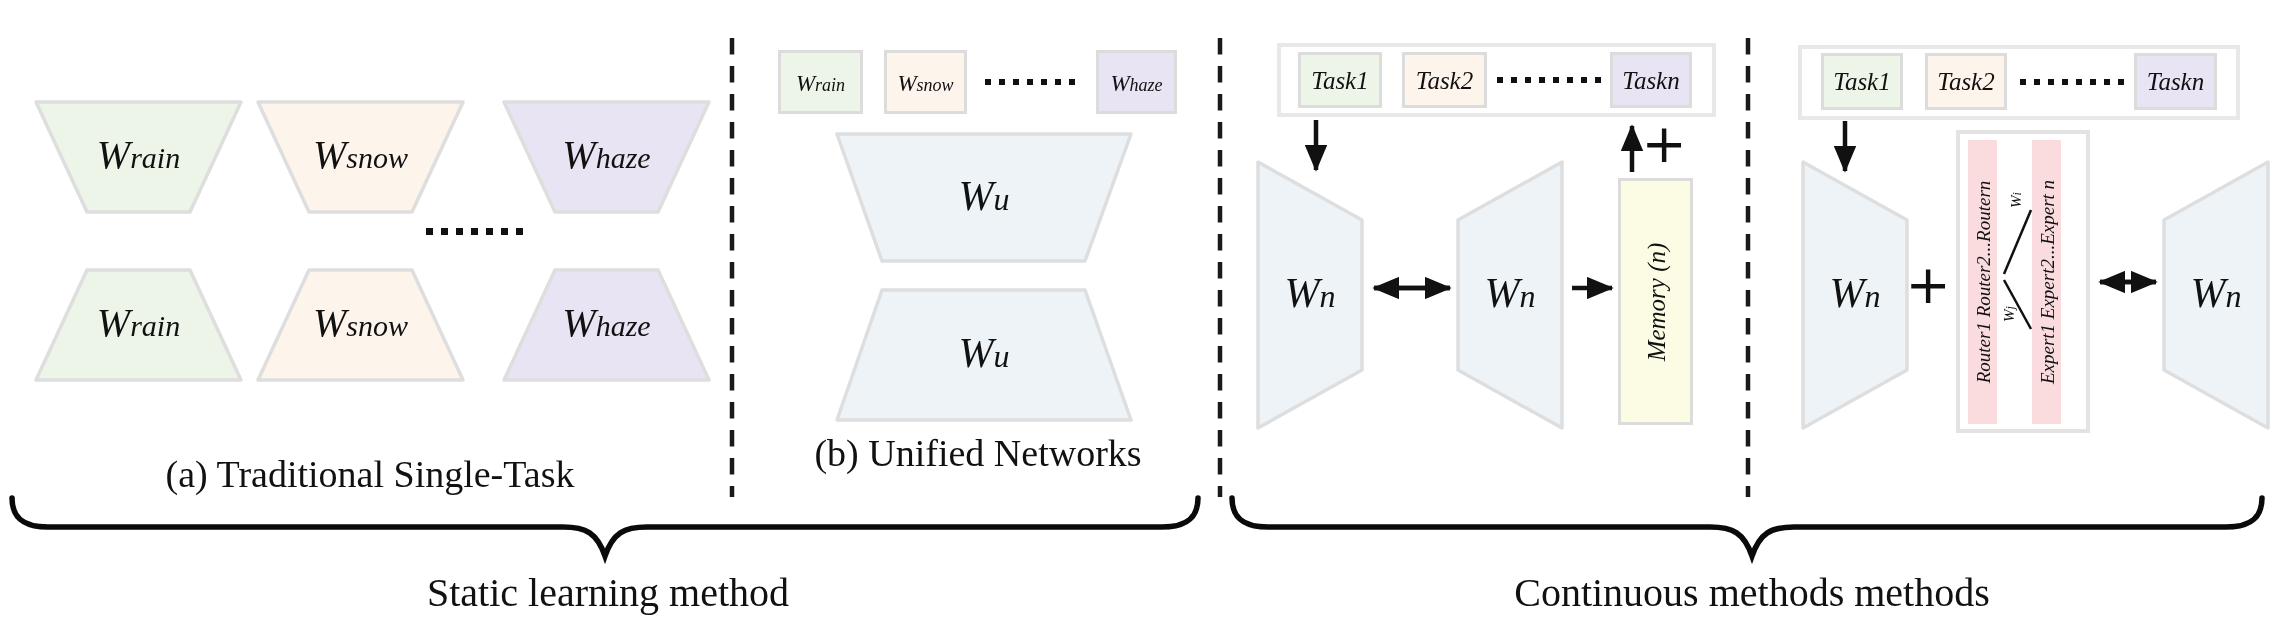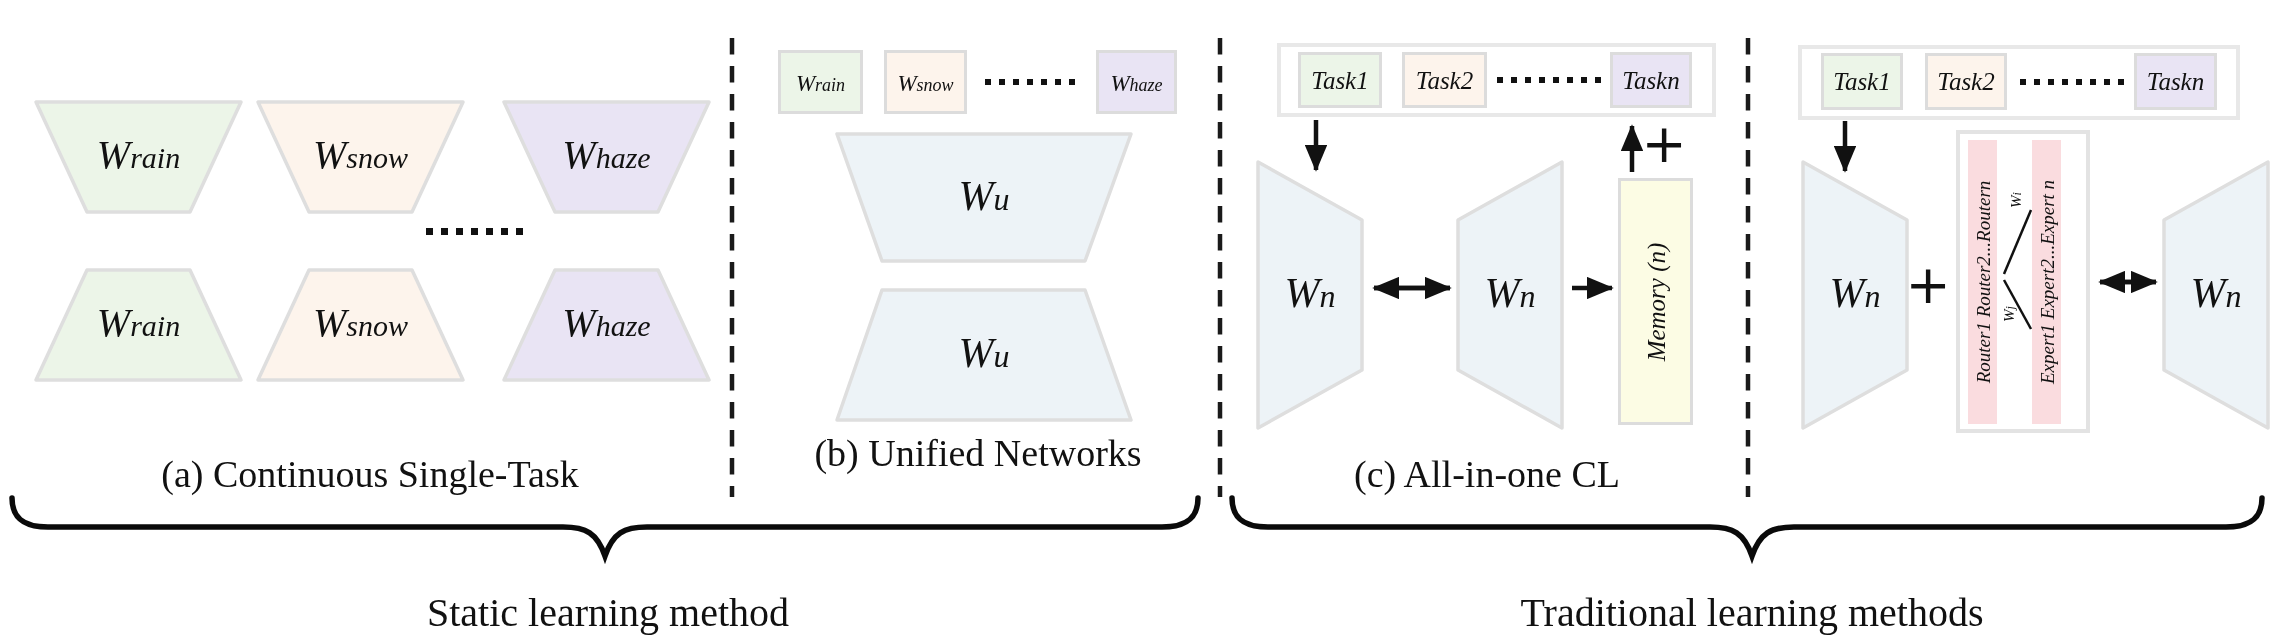--- a/index.html
+++ b/index.html
@@ -36,21 +36,21 @@
   
   .dots{position:absolute;display:flex;align-items:center;}
   .dots .dot{background:#111;}
   .dots.d7 .dot{width:7px;height:7px;margin-right:8px;}
   .dots.d6 .dot{width:6px;height:6px;margin-right:8px;}
   .dots .dot:last-child{margin-right:0;}
   
   .caption{position:absolute;transform:translateX(-50%);font-size:38px;line-height:1;
            white-space:nowrap;}
   .group-label{position:absolute;transform:translateX(-50%);font-size:40px;line-height:1;
-           white-space:nowrap;margin-top:20px;}
+           white-space:nowrap;}
   .plus{position:absolute;transform:translate(-50%,-50%);font-family:"DejaVu Sans",sans-serif;
         font-size:54px;line-height:1;}
   .overlay{position:absolute;left:0;top:0;width:2272px;height:640px;pointer-events:none;}
 </style>
 </head>
 <body>
 
 <div class="canvas">
 
   <div class="shape" style="left:34px;top:100px;width:209px;height:114px">
@@ -94,21 +94,21 @@
       </svg>
     <span class="wlabel"><i class="w-big">W</i><i class="w-sub">snow</i></span>
   </div>
   <div class="shape" style="left:502px;top:268px;width:209px;height:114px">
     <svg viewBox="0 0 209 114" preserveAspectRatio="none">
         <polygon points="53,2 156,2 207,112 2,112" fill="#e9e4f4"></polygon>
       </svg>
     <span class="wlabel"><i class="w-big">W</i><i class="w-sub">haze</i></span>
   </div>
 
-  <div class="caption" style="left:370px;top:455px">(a) Continuous Single-Task</div>
+  <div class="caption" style="left:370px;top:455px">(a) Traditional Single-Task</div>
 
   <div class="chip bg-green" style="left:778px;top:50px;width:85px;height:64px">
     <span><i class="w-big sm">W</i><i class="w-sub sm">rain</i></span>
   </div>
   <div class="chip bg-peach" style="left:884px;top:50px;width:83px;height:64px">
     <span><i class="w-big sm">W</i><i class="w-sub sm">snow</i></span>
   </div>
   <div class="dots d6" style="left:985px;top:79px">
     <span class="dot"></span>
       <span class="dot"></span>
@@ -169,21 +169,20 @@
         <polygon points="2,60 106,2 106,268 2,210" fill="#edf3f7"></polygon>
       </svg>
     <span class="wlabel"><i class="w-big mid">W</i><i class="w-sub mid">n</i></span>
   </div>
 
   <div class="chip bg-yellow" style="left:1618px;top:178px;width:75px;height:247px">
     <span class="vlabel memory">Memory (n)</span>
   </div>
   <div class="plus" style="left:1664px;top:144px">+</div>
 
-  <div class="caption" style="left:1487px;top:455px">(c) All-in-one CL</div>
 
   <div class="taskbar" style="left:1798px;top:45px;width:442px;height:75px"></div>
   <div class="chip bg-green" style="left:1821px;top:53px;width:82px;height:57px">
       <i>Task1</i>
     </div>
   <div class="chip bg-peach" style="left:1925px;top:53px;width:82px;height:57px">
       <i>Task2</i>
     </div>
   <div class="dots d6" style="left:2020px;top:79px">
     <span class="dot"></span>
@@ -248,15 +247,15 @@
     <line x1="2156" y1="282" x2="2100" y2="282" stroke="#111" stroke-width="4.5" marker-end="url(#ah)"></line>
 
     <line x1="2004" y1="274" x2="2031" y2="210" stroke="#111" stroke-width="2.5"></line>
     <line x1="2004" y1="280" x2="2031" y2="329" stroke="#111" stroke-width="2.5"></line>
 
     <path d="M 12 498 C 12 517 22 527 48 527 L 563 527 C 586 527 597 533 605 556 C 613 533 624 527 647 527 L 1162 527 C 1188 527 1198 517 1198 498" fill="none" stroke="#0a0a0a" stroke-width="5.5" stroke-linecap="round"></path>
     <path d="M 1232 498 C 1232 517 1242 527 1268 527 L 1710 527 C 1733 527 1744 533 1752 556 C 1760 533 1771 527 1794 527 L 2226 527 C 2252 527 2262 517 2262 498" fill="none" stroke="#0a0a0a" stroke-width="5.5" stroke-linecap="round"></path>
   </svg>
 
   <div class="group-label" style="left:608px;top:573px">Static learning method</div>
-  <div class="group-label" style="left:1752px;top:573px">Traditional learning methods</div>
+  <div class="group-label" style="left:1752px;top:573px">Continuous methods methods</div>
 
 </div>
 
 </body></html>

